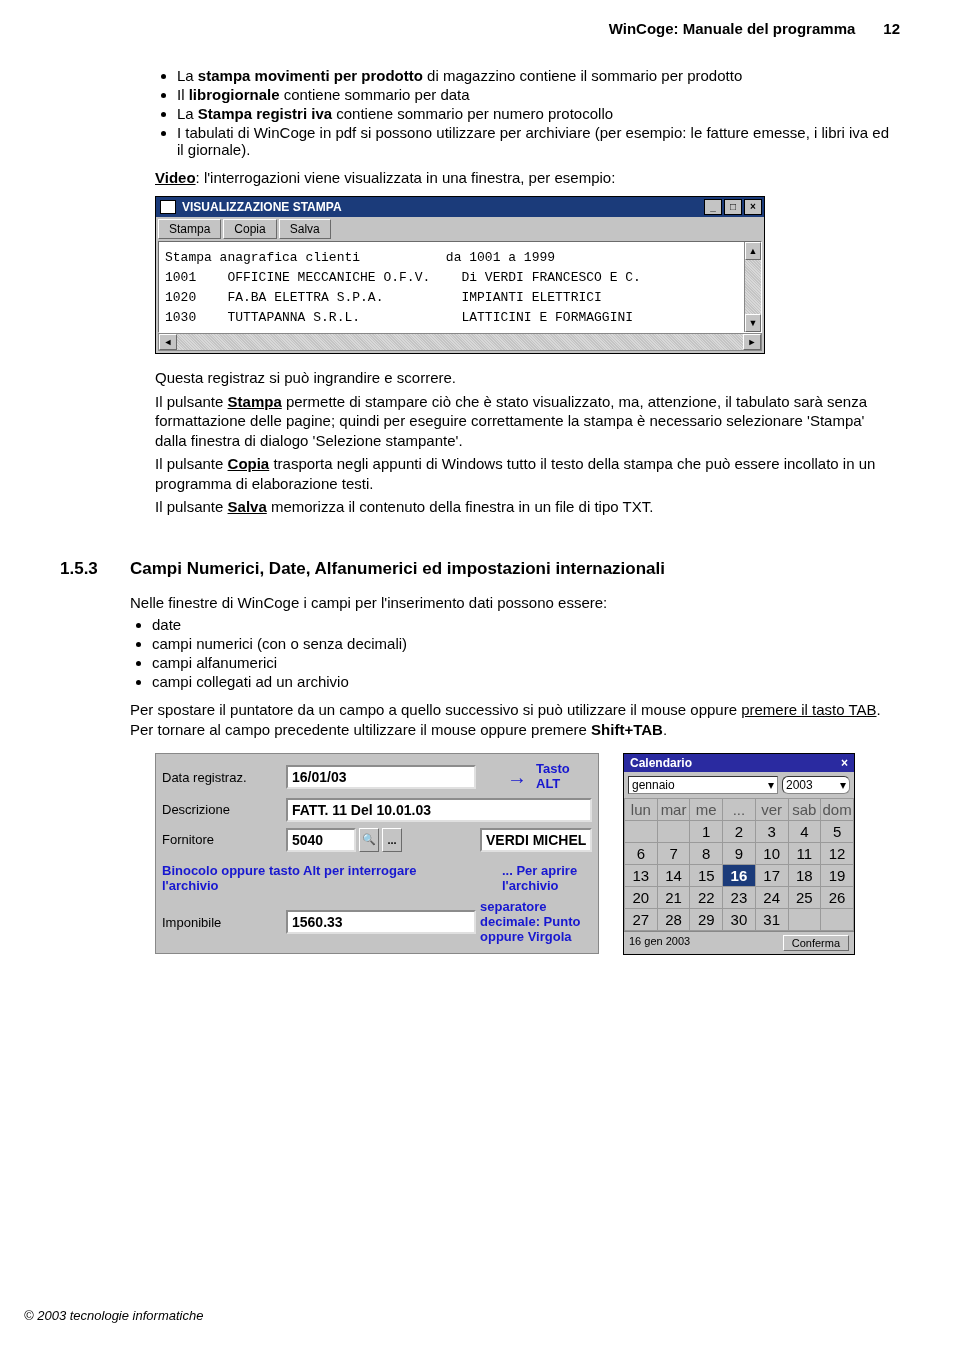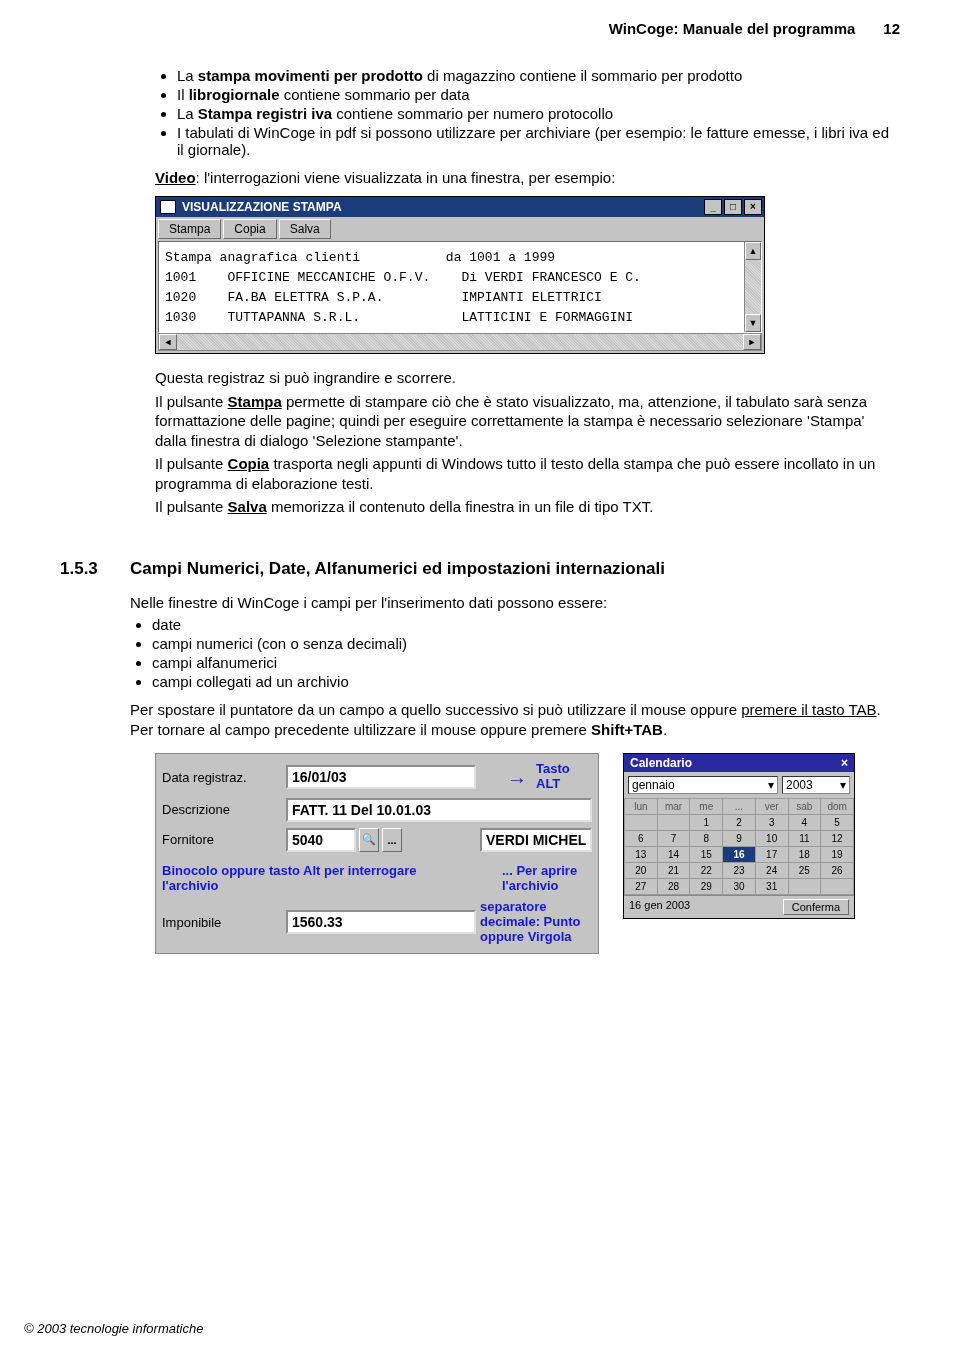--- a/index.html
+++ b/index.html
@@ -43,28 +43,28 @@
   .formpanel .lbl { }
   .formpanel input.fld { font-family:Arial; font-size:14px; font-weight:bold; border:2px inset #e0e0e0; background:#fff; padding:2px 4px; width:100%; box-sizing:border-box;}
   .formpanel .tiny { width:18px; height:22px; background:#c4c4c4; border:1px solid #fff; border-right-color:#6b6b6b; border-bottom-color:#6b6b6b; display:flex; align-items:center; justify-content:center; font-size:11px; font-weight:bold;}
   .blue-note { color:#1717d0; font-weight:bold; font-size:13px; line-height:1.15;}
   .arrow-h { color:#1717d0; font-size:20px; font-weight:bold; text-align:center;}
 
   .calendar { position:absolute; right:0; top:0; width:230px; background:#c4c4c4; border:1px solid #000; font-size:12px;}
   .cal-head { background:linear-gradient(#2a2aa0,#2a2aa0); color:#fff; padding:2px 6px; font-weight:bold; display:flex; justify-content:space-between;}
   .cal-row1 { display:flex; gap:4px; padding:4px;justify-content:flex-end;}
   .cal-sel { background:#fff; border:1px inset #888; flex:1; padding:1px 3px; display:flex; justify-content:space-between; align-items:center;}
-  .cal-days { width:100%; border-collapse:collapse; font-size:10px;}
+  .cal-days { width:100%; border-collapse:collapse; font-size:15px;}
   .cal-days th,.cal-days td{ border:1px solid #9a9a9a; text-align:center; padding:2px 0; width:14.28%;}
   .cal-days th{ color:#555; font-weight:normal; background:#c4c4c4;}
   .cal-days td{ background:#c4c4c4;}
   .cal-days td.sel{ background:#1b3b7a; color:#fff; font-weight:bold;}
   .cal-foot{ display:flex; justify-content:space-between; padding:3px 5px; border-top:1px solid #888; font-size:11px;}
   .cal-foot .cbtn{ background:#c4c4c4; border:1px solid #fff; border-right-color:#6b6b6b; border-bottom-color:#6b6b6b; padding:1px 8px;}
-  .footer { position:absolute; bottom:18px; left:24px; font-style:italic; font-size:13px;margin-top:28px;}
+  .footer { position:absolute; bottom:31px; left:24px; font-style:italic; font-size:13px;margin-top:28px;}
 </style>
 </head>
 <body>
 
 <div class="page">
   <div class="header-line">
     <span>WinCoge: Manuale del programma</span>
     <span class="pagenum">12</span>
   </div>
 
@@ -171,21 +171,21 @@
     <div class="calendar">
       <div class="cal-head">
           <span>Calendario</span>
           <span>×</span>
         </div>
       <div class="cal-row1">
         <div class="cal-sel">
             <span>gennaio</span>
             <span>▾</span>
           </div>
-        <div class="cal-sel" style="flex:0 0 60px;">
+        <div class="cal-sel" style="flex:0 0 60px;border-radius:6px;">
             <span>2003</span>
             <span>▾</span>
           </div>
       </div>
       <table class="cal-days" id="caltable">
           <tbody>
             <tr>
               <th>lun</th>
               <th>mar</th>
               <th>me</th>

